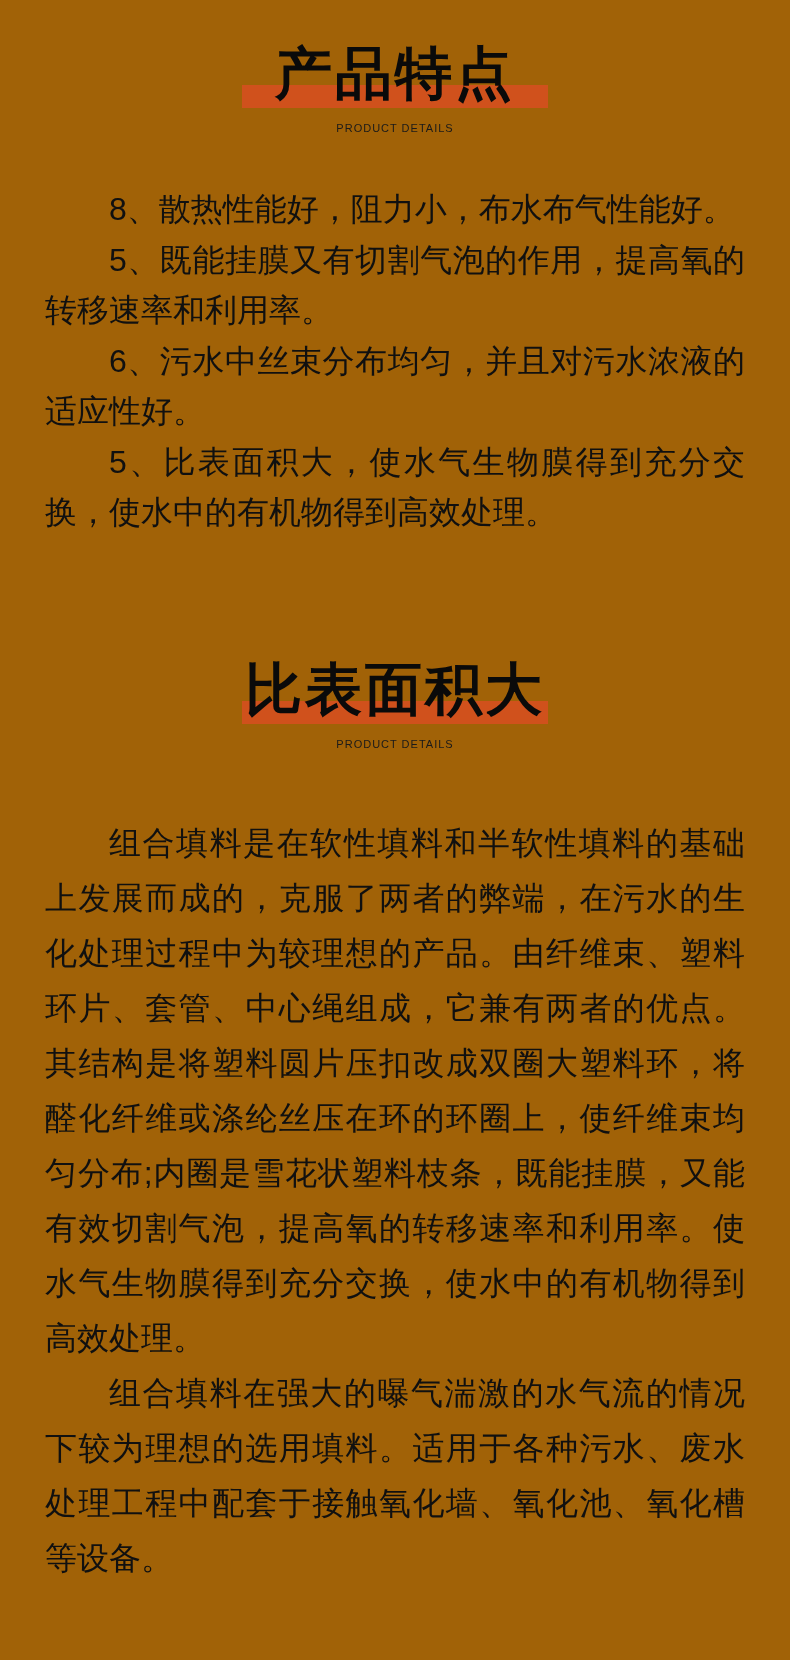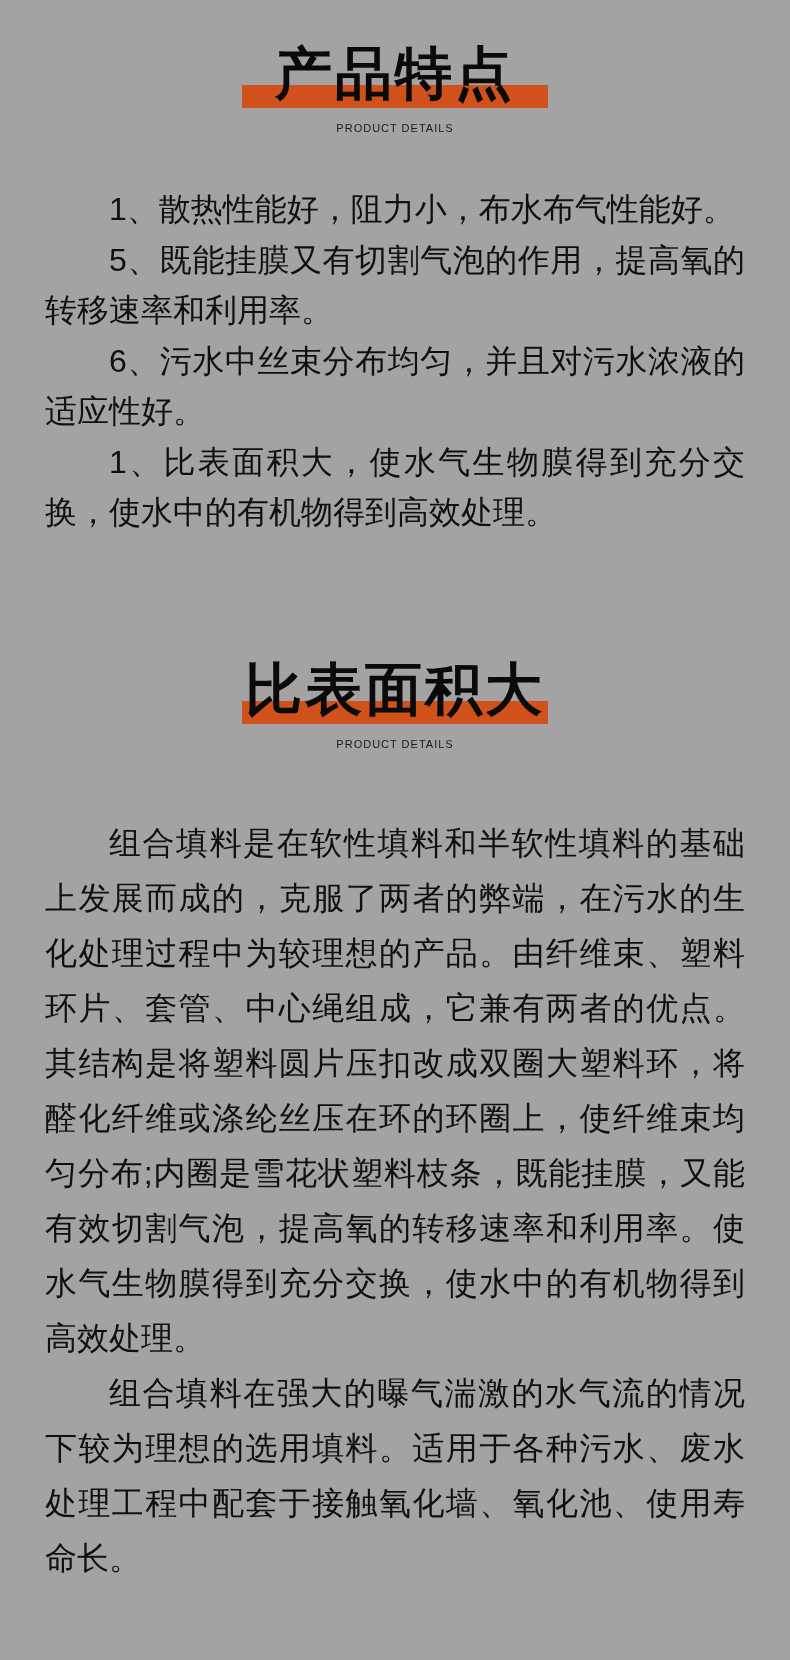--- a/index.html
+++ b/index.html
@@ -5,21 +5,21 @@
   html, body {
     margin: 0;
     padding: 0;
     background: #ffffff;
   }
   .page {
     position: relative;
     width: 790px;
     height: 1660px;
     margin: 0 auto;
-    background: #a3a3a3;
+    background: #a16207;
     overflow: hidden;
     font-family: "Liberation Sans", sans-serif;
     color: #111111;
   }
   .sec {
     text-align: center;
   }
   .sec-features { padding-top: 42px; }
   .sec-intro   { padding-top: 120px; }
 
@@ -84,34 +84,34 @@
 
   <section class="sec sec-features">
     <div class="sec-header">
       <div class="title-wrap">
         <span class="bar"></span>
         <h2 class="sec-title">产品特点</h2>
       </div>
       <div class="sec-sub">PRODUCT DETAILS</div>
     </div>
     <div class="body body-features">
-      <p>1、散热性能好，阻力小，布水布气性能好。</p>
+      <p>8、散热性能好，阻力小，布水布气性能好。</p>
       <p>5、既能挂膜又有切割气泡的作用，提高氧的转移速率和利用率。</p>
       <p>6、污水中丝束分布均匀，并且对污水浓液的适应性好。</p>
-      <p>1、比表面积大，使水气生物膜得到充分交换，使水中的有机物得到高效处理。</p>
+      <p>5、比表面积大，使水气生物膜得到充分交换，使水中的有机物得到高效处理。</p>
     </div>
   </section>
 
   <section class="sec sec-intro">
     <div class="sec-header">
       <div class="title-wrap">
         <span class="bar"></span>
         <h2 class="sec-title">比表面积大</h2>
       </div>
       <div class="sec-sub">PRODUCT DETAILS</div>
     </div>
     <div class="body body-intro">
       <p>组合填料是在软性填料和半软性填料的基础上发展而成的，克服了两者的弊端，在污水的生化处理过程中为较理想的产品。由纤维束、塑料环片、套管、中心绳组成，它兼有两者的优点。其结构是将塑料圆片压扣改成双圈大塑料环，将醛化纤维或涤纶丝压在环的环圈上，使纤维束均匀分布;内圈是雪花状塑料枝条，既能挂膜，又能有效切割气泡，提高氧的转移速率和利用率。使水气生物膜得到充分交换，使水中的有机物得到高效处理。</p>
-      <p>组合填料在强大的曝气湍激的水气流的情况下较为理想的选用填料。适用于各种污水、废水处理工程中配套于接触氧化墙、氧化池、使用寿命长。</p>
+      <p>组合填料在强大的曝气湍激的水气流的情况下较为理想的选用填料。适用于各种污水、废水处理工程中配套于接触氧化墙、氧化池、氧化槽等设备。</p>
     </div>
   </section>
 
 </div>
 
 </body></html>

